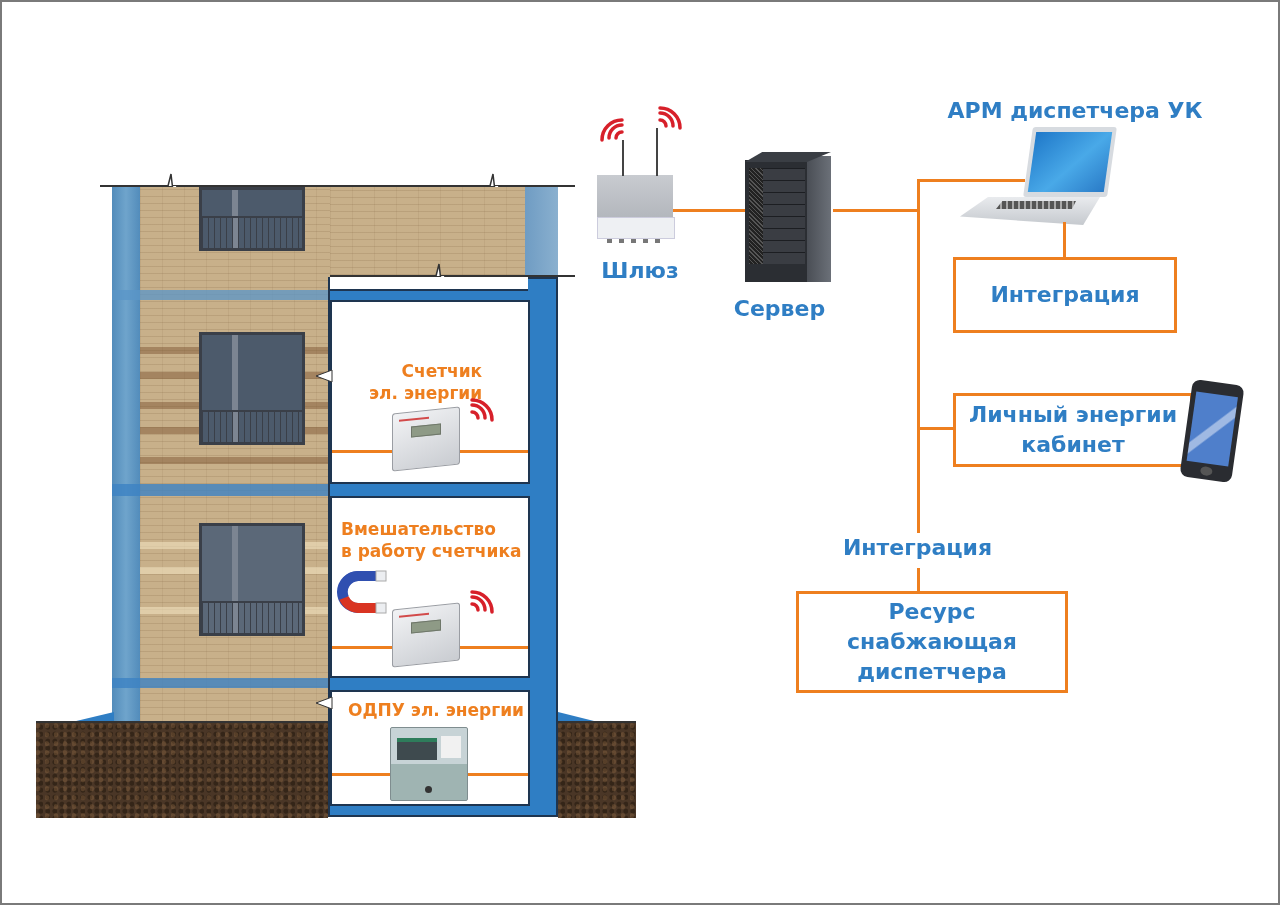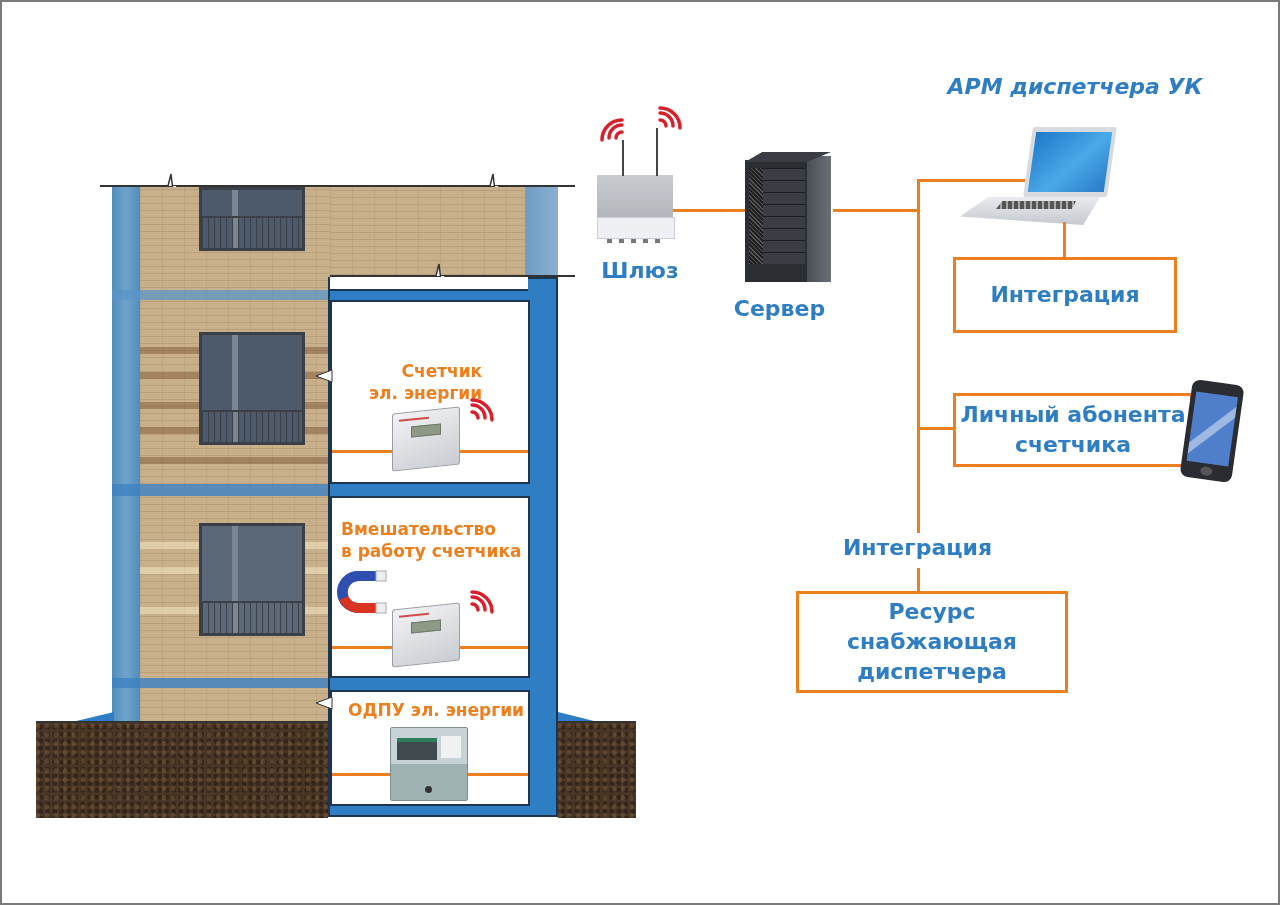--- a/index.html
+++ b/index.html
@@ -185,38 +185,38 @@
 <div class="oline" style="left:833px;top:209px;width:86px;height:3px;"></div>
 
 <div class="oline" style="left:917px;top:179px;width:3px;height:354px;"></div>
 
 <div class="oline" style="left:917px;top:179px;width:108px;height:3px;"></div>
 
 <div class="oline" style="left:917px;top:427px;width:38px;height:3px;"></div>
 
 <div class="oline" style="left:917px;top:568px;width:3px;height:26px;"></div>
 
-<div class="abs blue-txt" style="left:930px;top:72px;width:290px;font-style:italic;">АРМ диспетчера УК</div>
+<div class="abs blue-txt" style="left:930px;top:96px;width:290px;">АРМ диспетчера УК</div>
 
 <div class="abs" style="left:960px;top:127px;width:155px;height:105px;">
   <div class="abs" style="left:68px;top:0;width:84px;height:70px;background:#d7dbe0;transform:skewX(-8deg);border-radius:3px;"></div>
   <div class="abs" style="left:72px;top:5px;width:76px;height:60px;background:linear-gradient(135deg,#1f78c9,#49a9e8 55%,#2a7bc7);transform:skewX(-8deg);"></div>
   <div class="abs" style="left:0;top:70px;width:140px;height:28px;background:linear-gradient(180deg,#e9ebee,#c5c9ce);clip-path:polygon(20% 0,100% 0,88% 100%,0 70%);"></div>
   <div class="abs" style="left:36px;top:74px;width:80px;height:8px;background:repeating-linear-gradient(90deg,#555 0 4px,#aaa 4px 6px);clip-path:polygon(8% 0,100% 0,95% 100%,0 100%);"></div>
 </div>
 
 <div class="oline" style="left:1063px;top:222px;width:3px;height:38px;"></div>
 
 <div class="obox" style="left:953px;top:257px;width:224px;height:76px;">
   <div class="blue-txt">Интеграция</div>
 </div>
 
 <div class="obox" style="left:953px;top:393px;width:240px;height:74px;">
-  <div class="blue-txt">Личный абонента</div>
-  <div class="blue-txt">счетчика</div>
+  <div class="blue-txt">Личный энергии</div>
+  <div class="blue-txt">кабинет</div>
 </div>
 
 <div class="abs" style="left:1186px;top:382px;width:52px;height:98px;background:#2a2c31;border-radius:8px;transform:rotate(8deg);">
   <div class="abs" style="left:5px;top:12px;width:42px;height:70px;background:linear-gradient(135deg,#4f7fcb 45%,#9fb9e3 47%,#9fb9e3 55%,#4f7fcb 57%);"></div>
   <div class="abs" style="left:20px;top:85px;width:12px;height:9px;border-radius:50%;background:#555;"></div>
 </div>
 
 <div class="abs blue-txt" style="left:830px;top:533px;width:175px;background:#fff;">Интеграция</div>
 
 <div class="obox" style="left:796px;top:591px;width:272px;height:102px;">

